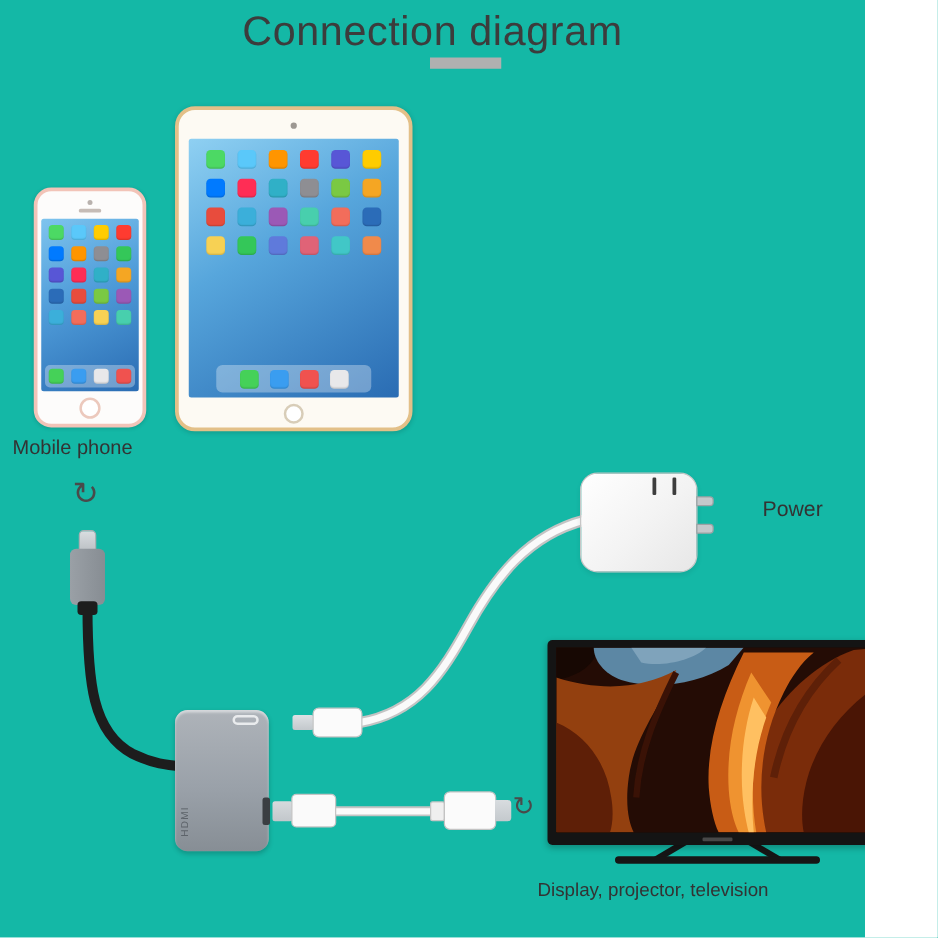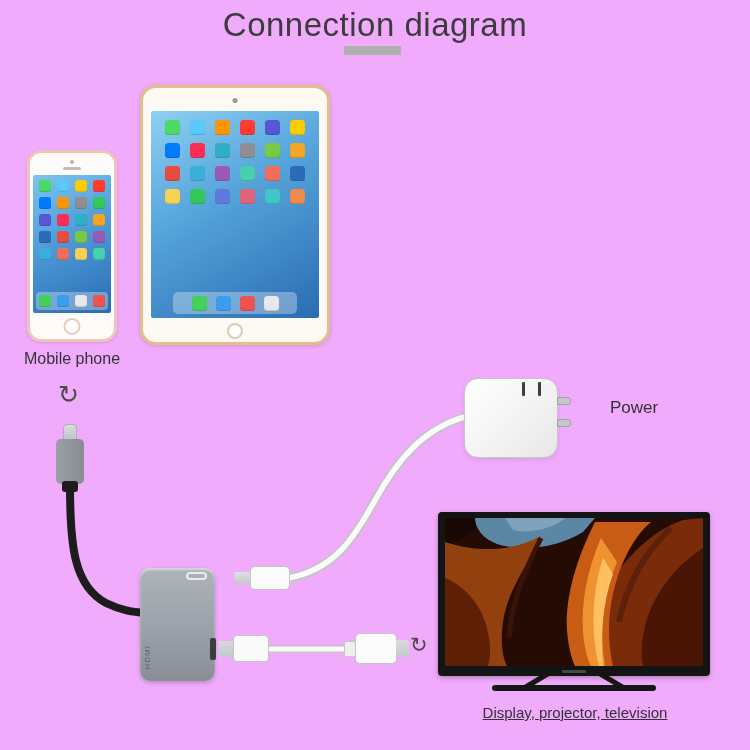--- a/index.html
+++ b/index.html
@@ -1,16 +1,16 @@
 <!DOCTYPE html>
 <html style="--phone-frame: #f2c4b8; --tablet-frame: #e3c088; --adapter-body: #9aa1a9; --tv-frame: #141414; --screen-blue-1: #7ec4ee; --screen-blue-2: #2a6cb3; --title-underline: #b0b0b0;"><head>
 <meta charset="utf-8">
 <style>
   html,body{margin:0;padding:0;background:#fff;}
-  .stage{position:relative;width:750px;height:750px;background:#f0abfc;overflow:hidden;
+  .stage{position:relative;width:692px;height:750px;background:#14b8a6;overflow:hidden;
          font-family:"Liberation Sans",sans-serif;color:#3c3c3c;}
 
   
   .page-title{position:absolute;top:6px;left:0;right:0;text-align:center;
               font-size:33px;font-weight:400;color:#3c3c3c;letter-spacing:.5px;}
   .title-underline{position:absolute;left:344px;top:46px;width:57px;height:9px;
               background:var(--title-underline,#b0b0b0);}
 
   
   .overlay{position:absolute;left:0;top:0;pointer-events:none;}
@@ -47,25 +47,25 @@
   .tab-grid{left:0;right:0;top:9px;grid-template-columns:repeat(6,15px);gap:8px 10px;}
   .app-icon{display:block;border-radius:3px;box-shadow:inset 0 -1px 1px rgba(0,0,0,.15);}
   .phone-grid .app-icon,.phone-dock .app-icon{width:12px;height:12px;}
   .tab-grid .app-icon,.tab-dock .app-icon{width:15px;height:15px;border-radius:3.5px;}
   .dock{position:absolute;display:flex;justify-content:center;align-items:center;
         background:rgba(255,255,255,.32);}
   .phone-dock{left:3px;right:3px;bottom:3px;height:18px;gap:6px;border-radius:4px;}
   .tab-dock{left:22px;right:22px;bottom:4px;height:22px;gap:9px;border-radius:5px;}
 
   
-  .caption{position:absolute;font-size:16px;color:#333;text-align:center;}
+  .caption{position:absolute;font-size:16px;color:#333;}
   .cap-phone{left:10px;top:350px;width:124px;}
   .cap-tablet{left:160px;top:350px;width:150px;}
   .cap-power{left:610px;top:398px;width:80px;text-align:left;font-size:17px;}
-  .cap-display{left:430px;top:704px;width:290px;font-size:15px;text-decoration:underline;}
+  .cap-display{left:430px;top:704px;width:290px;font-size:15px;}
 
   
   .rotate{position:absolute;color:#4a4a4a;}
   .rotate-1{left:58px;top:380px;font-size:25px;}
   .rotate-2{left:410px;top:633px;font-size:21px;}
 
   
   .lconn-tip{position:absolute;left:63px;top:424px;width:14px;height:17px;
         background:linear-gradient(#d9dde0,#bdc2c6);border:1px solid #aab0b4;border-radius:4px 4px 2px 2px;box-sizing:border-box;}
   .lconn-body{position:absolute;left:56px;top:439px;width:28px;height:45px;

